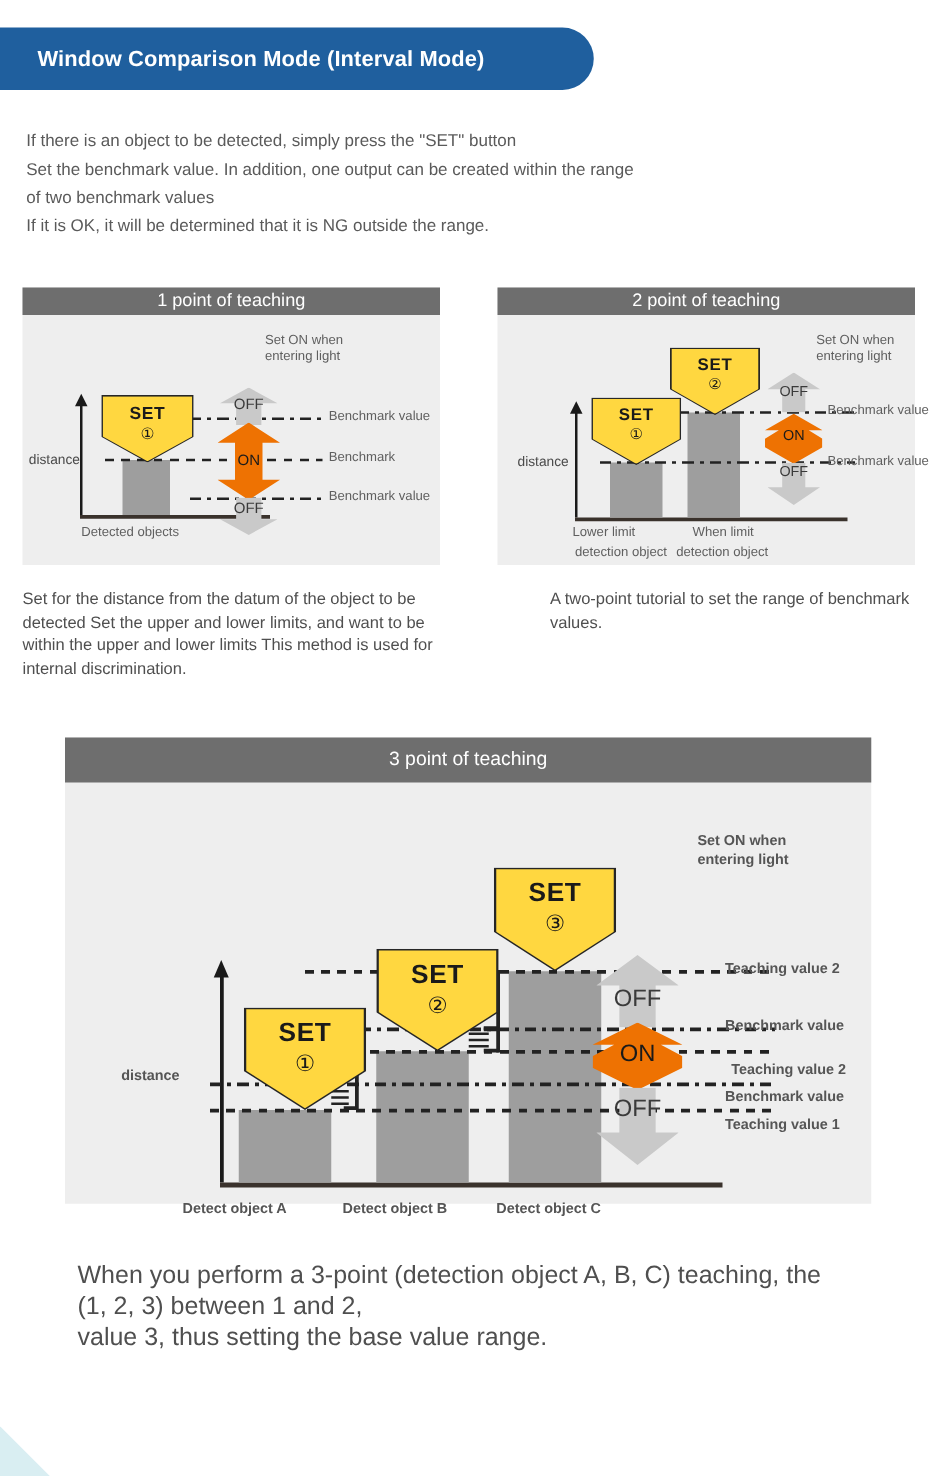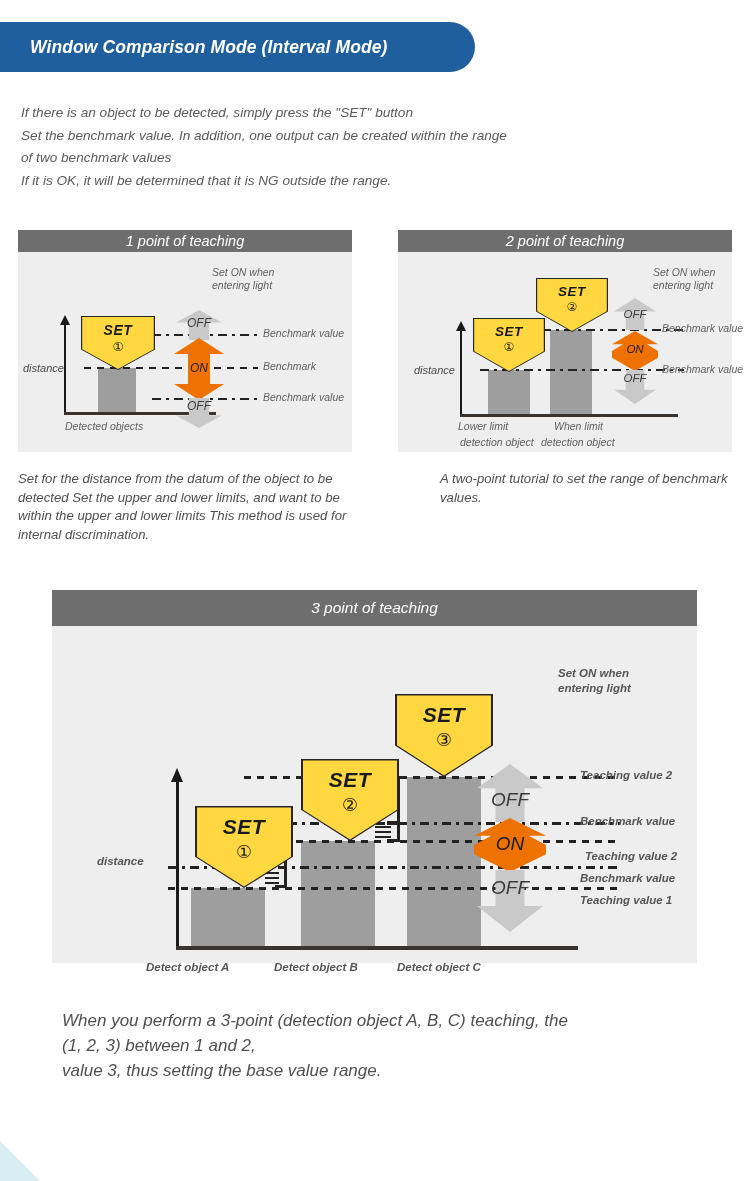--- a/index.html
+++ b/index.html
@@ -4,21 +4,21 @@
 <title>Window Comparison Mode</title>
 <style>
   html,body{margin:0;padding:0;}
   body{
     width:750px;height:1181px;
     background:#ffffff;
     font-family:"Liberation Sans","DejaVu Sans",sans-serif;
     position:relative;overflow:hidden;
     color:#4a4a4a;
   }
-  .page{position:relative;width:750px;height:1181px;font-style:italic;}
+  .page{position:relative;width:750px;height:1181px;}
 
   
   .banner{
     position:absolute;left:0;top:22px;
     width:475px;height:50px;
     background:#1f5f9e;
     border-radius:0 26px 26px 0;
     display:flex;align-items:center;
   }
   .banner-title{
@@ -126,21 +126,21 @@
   .objlabel-b{position:absolute;font-size:11.5px;color:#555;white-space:nowrap;font-weight:bold;}
 
   
   .bracket{position:absolute;}
   .bracket i{position:absolute;background:#222;}
 
   
   .desc{position:absolute;font-size:13.2px;line-height:18.5px;color:#4f4f4f;}
   #desc1{left:18px;top:470px;width:330px;}
   #desc2{left:440px;top:470px;width:300px;}
-  #desc3{left:62px;top:1008px;width:660px;font-size:17px;line-height:25px;color:#4f4f4f;}
+  #desc3{left:62px;top:1008px;width:660px;font-size:20px;line-height:25px;color:#4f4f4f;}
   #desc3 div{white-space:nowrap;}
 
   
   .corner-tri{
     position:absolute;left:0;bottom:0;width:40px;height:40px;
     background:#d9eef2;
     -webkit-clip-path:polygon(0 0,100% 100%,0 100%);
     clip-path:polygon(0 0,100% 100%,0 100%);
   }
 </style>

